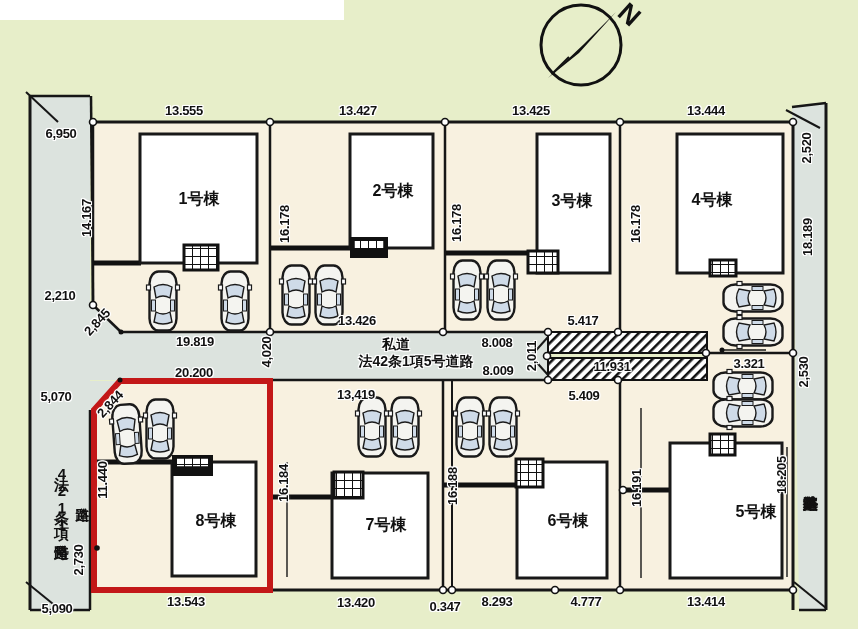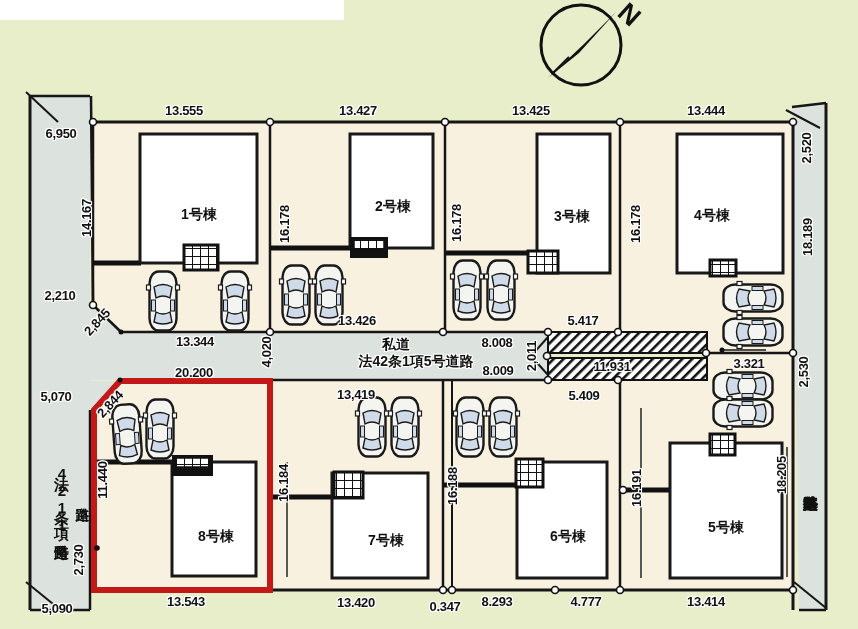--- a/index.html
+++ b/index.html
@@ -13,21 +13,21 @@
   .dim{
     position:absolute;transform:translate(-50%,-50%);
     font-size:13px;font-weight:bold;color:#111;white-space:nowrap;letter-spacing:-0.3px;
     text-shadow:-1px -1px 0 #fff,1px -1px 0 #fff,-1px 1px 0 #fff,1px 1px 0 #fff,
                 -1px 0 0 #fff,1px 0 0 #fff,0 -1px 0 #fff,0 1px 0 #fff,0 0 3px #fff;
   }
   .dim.v{transform:translate(-50%,-50%) rotate(-90deg);}
   .dim.d45{transform:translate(-50%,-50%) rotate(-47deg);}
   .bname{
     position:absolute;transform:translate(-50%,-50%);
-    font-size:14px;font-weight:bold;color:#111;white-space:nowrap;margin-top:16px;
+    font-size:16px;font-weight:bold;color:#111;white-space:nowrap;
   }
   .roadlabel{
     position:absolute;transform:translate(-50%,-50%);
     font-size:14px;font-weight:bold;color:#111;white-space:nowrap;
     text-shadow:-1px -1px 0 #fff,1px -1px 0 #fff,-1px 1px 0 #fff,1px 1px 0 #fff,0 0 3px #fff;
   }
   .vjp{
     position:absolute;transform:translate(-50%,-50%);
     writing-mode:vertical-rl;text-orientation:upright;
     font-weight:bold;color:#111;white-space:nowrap;line-height:1.0;
@@ -224,21 +224,21 @@
       <circle cx="581" cy="45" r="40" fill="none" stroke="#111" stroke-width="3"></circle>
       <polygon points="616,12 579,53 548,78 584,44" fill="#111"></polygon>
       <line x1="552" y1="74" x2="569" y2="57" stroke="#111" stroke-width="2.2"></line>
     </g>
   </svg>
 
   <div class="bname" style="left:199px;top:199px">1号棟</div>
   <div class="bname" style="left:393px;top:191px">2号棟</div>
   <div class="bname" style="left:572px;top:201px">3号棟</div>
   <div class="bname" style="left:712px;top:200px">4号棟</div>
-  <div class="bname" style="left:726px;top:512px">5号棟</div>
+  <div class="bname" style="left:756px;top:512px">5号棟</div>
   <div class="bname" style="left:568px;top:521px">6号棟</div>
   <div class="bname" style="left:386px;top:525px">7号棟</div>
   <div class="bname" style="left:216px;top:521px">8号棟</div>
 
   <div class="roadlabel" style="left:396px;top:345px">私道</div>
   <div class="roadlabel" style="left:416px;top:362px">法42条1項5号道路</div>
   <div class="vjp" style="left:62px;top:499px;font-size:15px">法42条1項1号道路</div>
   <div class="vjp" style="left:83px;top:497px;font-size:14px">道路</div>
   <div class="vjp" style="left:811px;top:484px;font-size:15px">基準法外道路</div>
   <div id="north-n">N</div>
@@ -270,21 +270,21 @@
   <div class="dim v" style="left:803px;top:372px">2,530</div>
 
   <div class="dim v" style="left:284px;top:224px">16.178</div>
   <div class="dim v" style="left:456px;top:223px">16.178</div>
   <div class="dim v" style="left:635px;top:224px">16.178</div>
   <div class="dim v" style="left:283px;top:483px">16.184</div>
   <div class="dim v" style="left:452px;top:486px">16.188</div>
   <div class="dim v" style="left:636px;top:488px">16.191</div>
   <div class="dim v" style="left:781px;top:475px">18.205</div>
 
-  <div class="dim" style="left:195px;top:341px">13.344</div>
+  <div class="dim" style="left:195px;top:341px">19.819</div>
   <div class="dim" style="left:194px;top:372px">20.200</div>
   <div class="dim v" style="left:266px;top:352px">4,020</div>
   <div class="dim" style="left:357px;top:320px">13.426</div>
   <div class="dim" style="left:356px;top:394px">13,419</div>
   <div class="dim" style="left:497px;top:342px">8.008</div>
   <div class="dim" style="left:498px;top:370px">8.009</div>
   <div class="dim v" style="left:531px;top:356px">2,011</div>
   <div class="dim" style="left:583px;top:320px">5.417</div>
   <div class="dim" style="left:612px;top:366px">11.931</div>
   <div class="dim" style="left:584px;top:395px">5.409</div>

